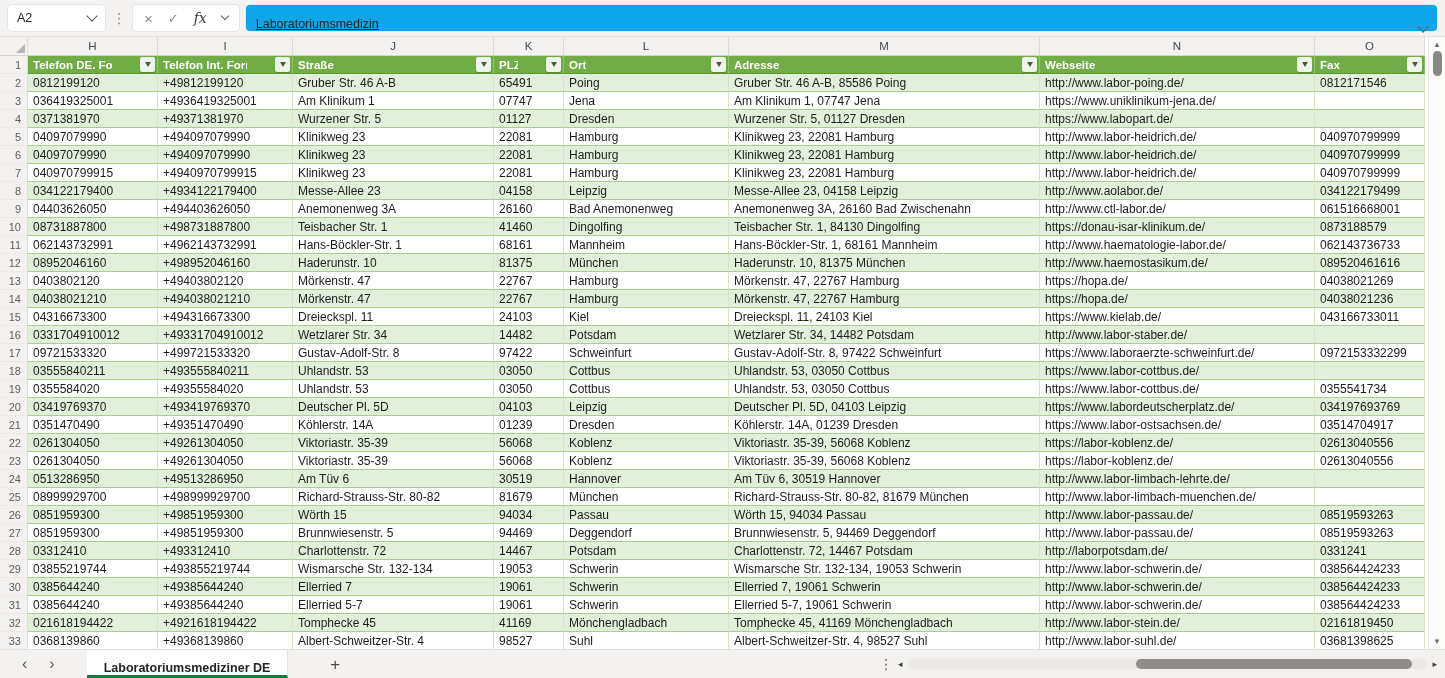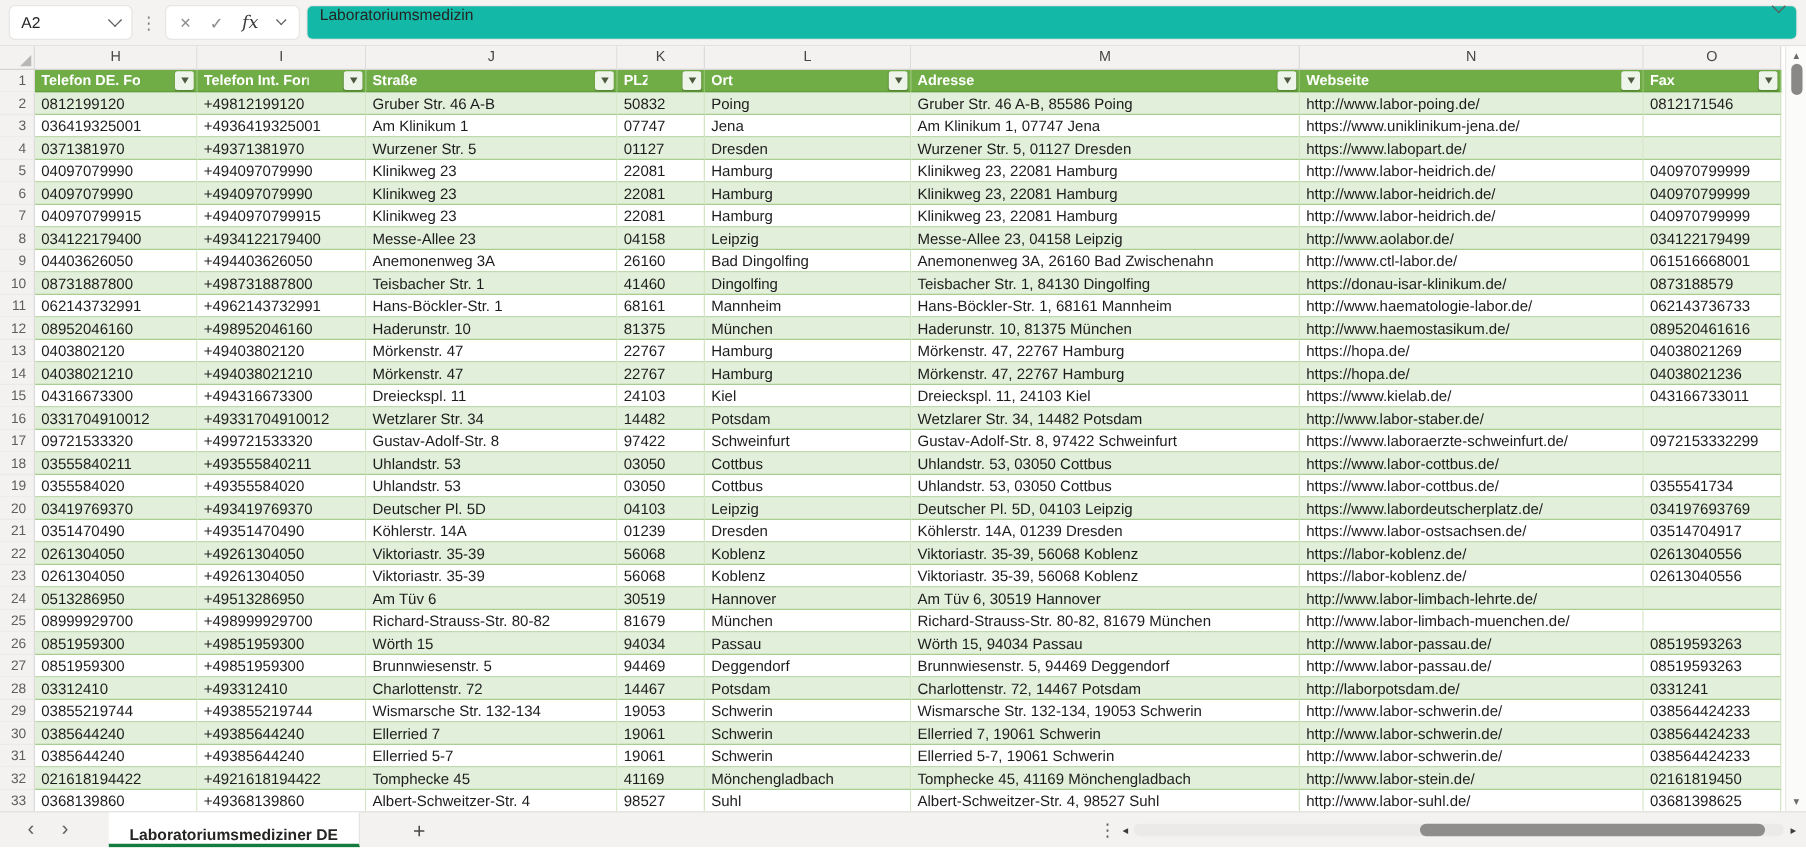--- a/index.html
+++ b/index.html
@@ -15,23 +15,23 @@
   .namebox .nb-label{flex:1;}
   .chev{width:7px;height:7px;border-right:1.4px solid #5f5d5b;border-bottom:1.4px solid #5f5d5b;
     transform:rotate(45deg);margin-top:-4px;flex:none;}
   .chev.sm{width:5px;height:5px;}
   .vdots{color:#8a8886;font-size:14px;margin:0 7px;user-select:none;}
   .fxgroup{height:26px;background:#fff;border-radius:4px;display:flex;align-items:center;
     padding:0 11px;gap:15px;box-shadow:0 0 0 1px #e7e6e4;}
   .icon-x{color:#8f8d8b;font-size:15px;line-height:1;}
   .icon-check{color:#8f8d8b;font-size:13px;line-height:1;}
   .fx{font-style:italic;font-family:"DejaVu Serif",serif;font-size:14px;color:#3b3a39;line-height:1;}
-  .formula-input{flex:1;height:26px;background:#14b8a6;border-radius:4px;margin:0 8px 0 7px;
-    display:flex;align-items:flex-start;padding:0 10px;font-size:12.5px;color:#252423;
-    box-shadow:0 0 0 1px #e7e6e4;}
+  .formula-input{flex:1;height:26px;background:#0ea5e9;border-radius:4px;margin:0 8px 0 7px;
+    display:flex;align-items:flex-end;padding:0 10px;font-size:12.5px;color:#252423;
+    box-shadow:0 0 0 1px #e7e6e4;text-decoration:underline;}
   .formula-input .fi-val{flex:1;}
 
   
   .grid{position:absolute;left:0;top:37px;width:1428px;}
   .grid-row{display:grid;grid-template-columns:28px 130px 135px 201px 70px 165px 311px 275px 110px;height:18px;}
   .grid-row.letters{height:19px;}
   .corner{background:#f3f2f1;position:relative;border-right:1px solid #dcdbd9;border-bottom:1px solid #d5d4d2;box-sizing:border-box;}
   .corner .tri{position:absolute;right:2px;bottom:2px;width:0;height:0;
     border-left:9px solid transparent;border-bottom:9px solid #b9b7b5;}
   .letter{display:flex;align-items:center;justify-content:center;font-size:11.5px;color:#474747;
@@ -163,21 +163,21 @@
             <div class="filterbtn">
               <div class="ftri"></div>
             </div>
           </div>
         </div>
         <div class="grid-row row band">
           <div class="rownum">2</div>
           <div class="cell">0812199120</div>
           <div class="cell">+49812199120</div>
           <div class="cell">Gruber Str. 46 A-B</div>
-          <div class="cell">50832</div>
+          <div class="cell">65491</div>
           <div class="cell">Poing</div>
           <div class="cell">Gruber Str. 46 A-B, 85586 Poing</div>
           <div class="cell">http://www.labor-poing.de/</div>
           <div class="cell">0812171546</div>
         </div>
         <div class="grid-row row">
           <div class="rownum">3</div>
           <div class="cell">036419325001</div>
           <div class="cell">+4936419325001</div>
           <div class="cell">Am Klinikum 1</div>
@@ -241,21 +241,21 @@
           <div class="cell">Messe-Allee 23, 04158 Leipzig</div>
           <div class="cell">http://www.aolabor.de/</div>
           <div class="cell">034122179499</div>
         </div>
         <div class="grid-row row">
           <div class="rownum">9</div>
           <div class="cell">04403626050</div>
           <div class="cell">+494403626050</div>
           <div class="cell">Anemonenweg 3A</div>
           <div class="cell">26160</div>
-          <div class="cell">Bad Dingolfing</div>
+          <div class="cell">Bad Anemonenweg</div>
           <div class="cell">Anemonenweg 3A, 26160 Bad Zwischenahn</div>
           <div class="cell">http://www.ctl-labor.de/</div>
           <div class="cell">061516668001</div>
         </div>
         <div class="grid-row row band">
           <div class="rownum">10</div>
           <div class="cell">08731887800</div>
           <div class="cell">+498731887800</div>
           <div class="cell">Teisbacher Str. 1</div>
           <div class="cell">41460</div>

